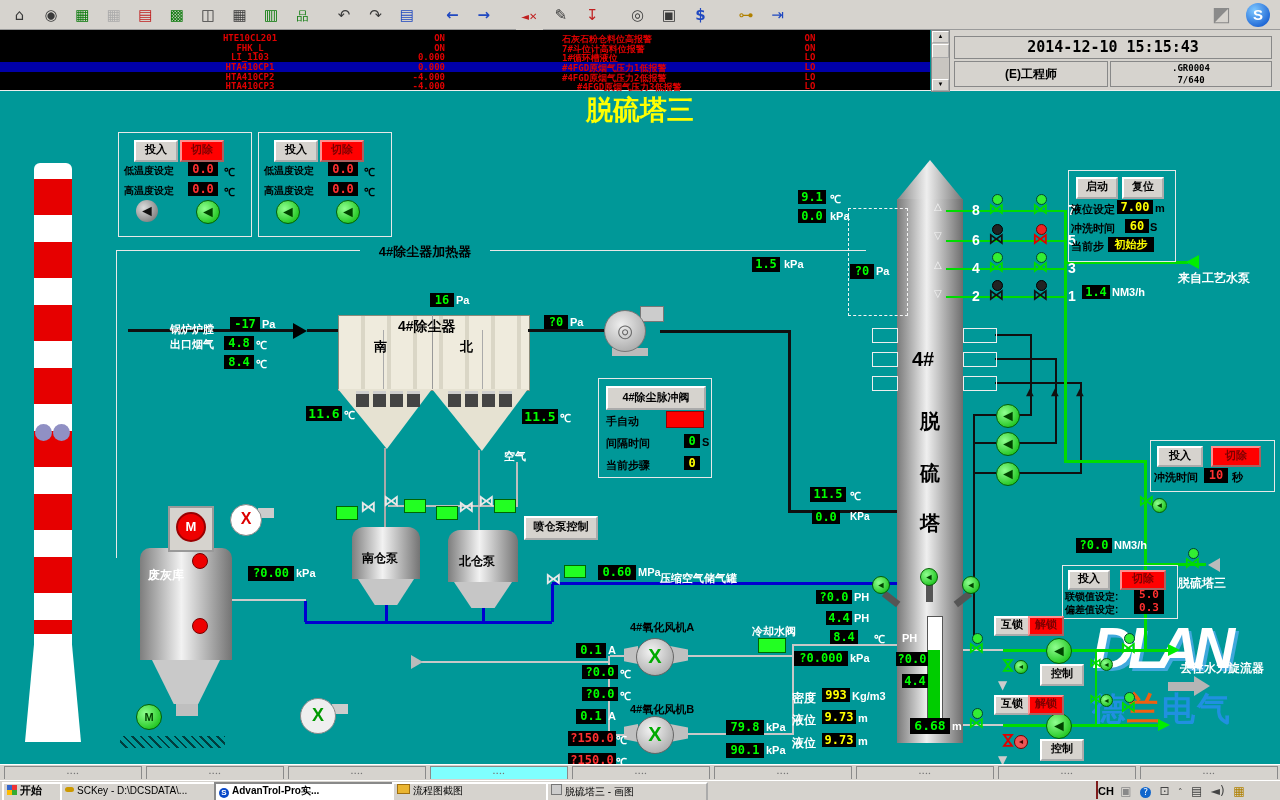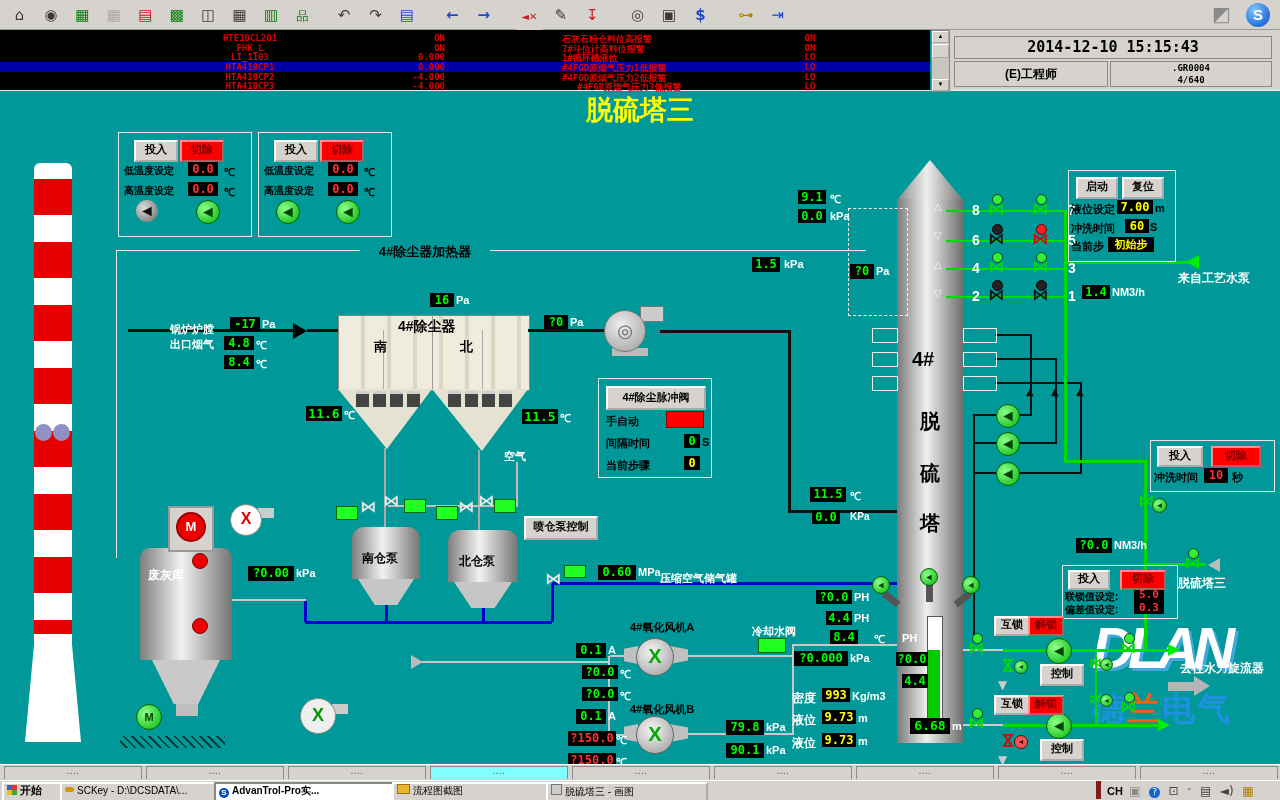--- a/index.html
+++ b/index.html
@@ -123,21 +123,21 @@
   <div style="height:10px;background:#D6D3CE;border:1px outset #FFF;text-align:center;font-size:6px;line-height:9px">▲</div>
   <div style="height:12px;background:#D6D3CE;border:1px outset #FFF;margin-top:1px"></div>
   <div style="height:10px;background:#D6D3CE;border:1px outset #FFF;text-align:center;font-size:6px;line-height:9px;position:absolute;bottom:0;left:0;right:0">▼</div>
 </div>
 
 <div class="A" style="left:949px;top:30px;width:331px;height:60px;background:#D6D3CE;z-index:1"></div>
 <div class="A" style="left:954px;top:36px;width:316px;height:21px;border:1px solid #888;background:#D6D3CE;text-align:center;font:bold 15px 'DejaVu Sans Mono',monospace;line-height:21px;z-index:2">2014-12-10 15:15:43</div>
 <div class="A" style="left:954px;top:61px;width:152px;height:24px;border:1px solid #888;background:#D6D3CE;text-align:center;font:bold 12px 'Liberation Sans',sans-serif;line-height:24px;z-index:2">(E)工程师</div>
 <div class="A" style="left:1110px;top:61px;width:160px;height:24px;border:1px solid #888;background:#D6D3CE;text-align:center;font:bold 9px 'DejaVu Sans Mono',monospace;line-height:12px;z-index:2">
   <div>.GR0004</div>
-  <div>4/640</div>
+  <div>7/640</div>
 </div>
 
 <div class="A" style="left:0;top:90px;width:1280px;height:674px;background:#009898;border-top:1px solid #EEE;z-index:0"></div>
 
 <div class="A" style="left:500px;top:92px;width:280px;text-align:center;color:#FFFF00;font:bold 27px 'Liberation Sans',sans-serif;z-index:4">脱硫塔三</div>
 
 <div class="pn" style="left:118px;top:132px;width:132px;height:103px"></div>
 <div class="bt" style="left:134px;top:140px;width:40px;height:18px">投入</div>
 <div class="bt red" style="left:180px;top:140px;width:40px;height:18px">切除</div>
 <span class="lb" style="left:124px;top:164px;font-size:10px">低温度设定</span>
@@ -545,21 +545,21 @@
 </div>
 <div class="tkb on" style="left:214px;width:172px">
   <span style="display:inline-block;width:10px;height:10px;border-radius:50%;background:#0848C8;color:#FFF;font:bold 8px 'Liberation Sans',sans-serif;text-align:center;line-height:10px;margin-right:3px;vertical-align:-1px">S</span><span style="font-size:10px">AdvanTrol-Pro实...</span>
 </div>
 <div class="tkb" style="left:392px;width:148px">
   <span style="display:inline-block;width:11px;height:8px;background:#EAB530;border:1px solid #A07010;margin-right:3px;vertical-align:0"></span><span style="font-size:10px">流程图截图</span>
 </div>
 <div class="tkb" style="left:546px;width:152px">
   <span style="display:inline-block;width:9px;height:9px;background:#CCC;border:1px solid #777;margin-right:3px;vertical-align:0"></span><span style="font-size:10px">脱硫塔三 - 画图</span>
 </div>
-<div class="A" style="left:1096px;top:781px;width:184px;height:18px;border-left:5px solid #7f1d1d;z-index:6;line-height:18px;padding-left:6px;box-sizing:border-box">
+<div class="A" style="left:1096px;top:781px;width:184px;height:18px;border-left:2px solid #7f1d1d;z-index:6;line-height:18px;box-sizing:border-box">
   <span style="font:bold 11px 'Liberation Sans',sans-serif">CH</span>
   <span class="trayicon" style="color:#888">▣</span>
   <span class="trayicon" style="color:#FFF;background:#16C;border-radius:50%;width:11px;height:11px;display:inline-block;text-align:center;font-size:9px;line-height:11px">?</span>
   <span class="trayicon">⊡</span>
   <span class="trayicon" style="font-size:9px">˄</span>
   <span class="trayicon">▤</span>
   <span class="trayicon">◄)</span>
   <span class="trayicon" style="color:#B08000">▦</span>
   
   

